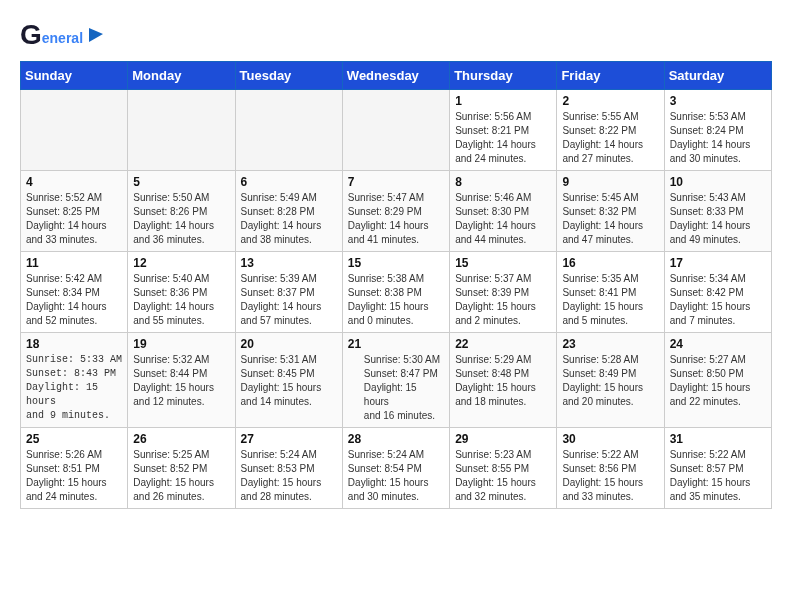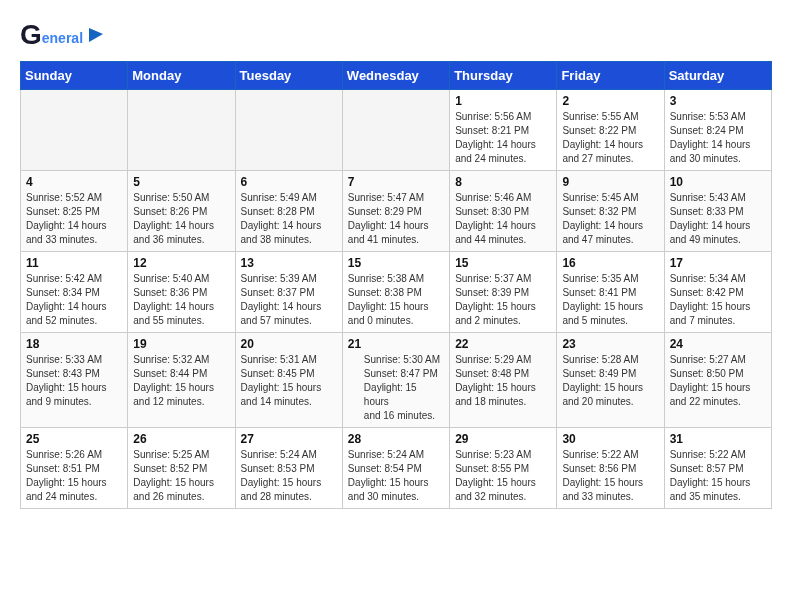--- a/index.html
+++ b/index.html
@@ -245,21 +245,21 @@
           <div class="day-number">17</div>
           <div class="day-info" style="white-space: pre-line;">Sunrise: 5:34 AM
 Sunset: 8:42 PM
 Daylight: 15 hours
 and 7 minutes.</div>
         </td>
       </tr>
       <tr>
         <td>
           <div class="day-number">18</div>
-          <div class="day-info" style="white-space: pre-line;">Sunrise: 5:33 AM
+          <div class="day-info" style="white-space: pre-line; font-family: Liberation Mono, monospace;">Sunrise: 5:33 AM
 Sunset: 8:43 PM
 Daylight: 15 hours
 and 9 minutes.</div>
         </td>
         <td>
           <div class="day-number">19</div>
           <div class="day-info" style="white-space: pre-line;">Sunrise: 5:32 AM
 Sunset: 8:44 PM
 Daylight: 15 hours
 and 12 minutes.</div>

